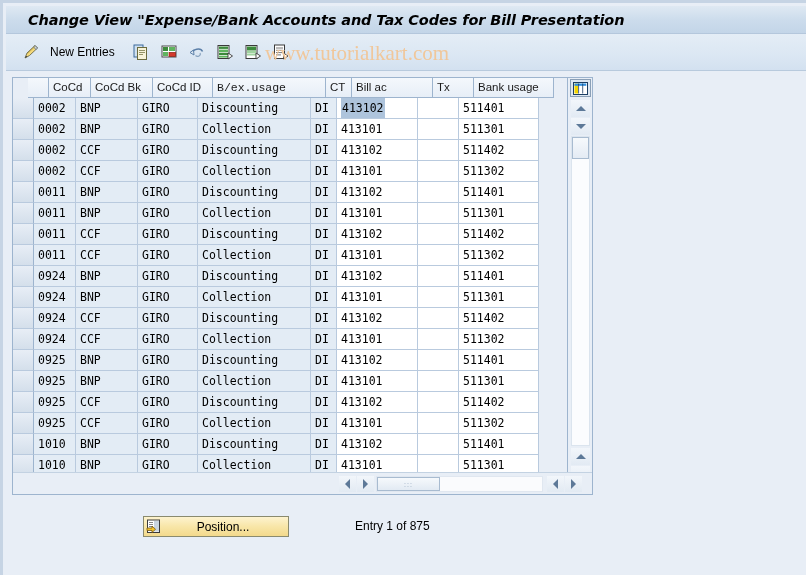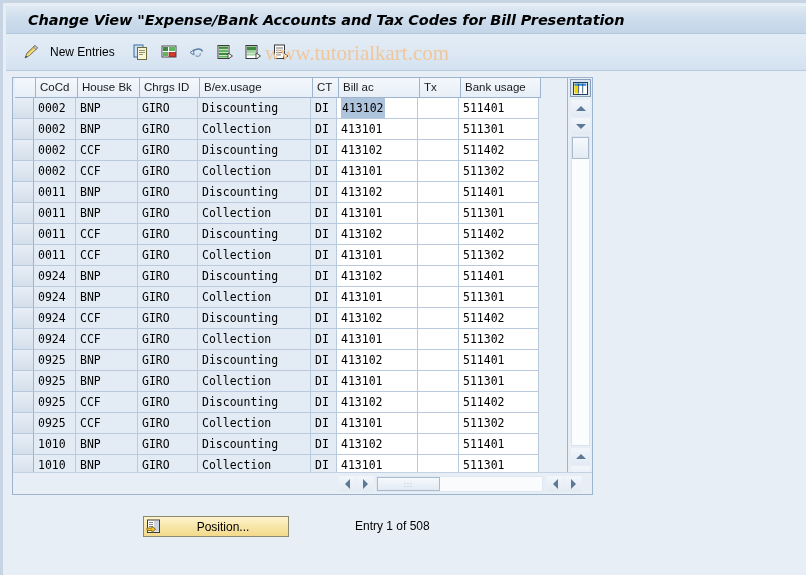--- a/index.html
+++ b/index.html
@@ -59,21 +59,21 @@
     pointer-events:none;
   }
   
   #tablewrap{
     position:absolute;left:9px;top:74px;width:581px;height:418px;
     background:#e8eef6;
     border:1px solid #9db4ce;
     box-sizing:border-box;
   }
   #gridhead{
-    position:absolute;left:2px;top:0;height:20px;width:579px;
+    position:absolute;left:15px;top:0;height:20px;width:579px;
     display:flex;box-sizing:border-box;
   }
   .hcell{
     background:linear-gradient(to bottom,#f4f8fc 0%,#e7eef7 100%);
     border-right:1px solid #9db4ce;
     border-bottom:1px solid #9db4ce;
     box-sizing:border-box;
     font-size:11.5px;color:#1a1a1a;
     padding-left:4px;line-height:19px;
     overflow:hidden;white-space:nowrap;
@@ -258,23 +258,23 @@
     </span>
   </div>
 
   <div id="watermark">www.tutorialkart.com</div>
 
   <div id="tablewrap">
 
     <div id="gridhead">
         <div class="hcell sel"></div>
         <div class="hcell" style="width: 42px;">CoCd</div>
-        <div class="hcell" style="width: 62px;">House Bk</div>
-        <div class="hcell" style="width: 60px;">Chrgs ID</div>
-        <div class="hcell" style="width: 113px;">B/ex.usage</div>
+        <div class="hcell" style="width: 62px;">CoCd Bk</div>
+        <div class="hcell" style="width: 60px;">CoCd ID</div>
+        <div class="hcell" style="width: 113px; font-family: Liberation Mono, monospace;">B/ex.usage</div>
         <div class="hcell" style="width: 26px;">CT</div>
         <div class="hcell" style="width: 81px;">Bill ac</div>
         <div class="hcell" style="width: 41px;">Tx</div>
         <div class="hcell" style="width: 80px;">Bank usage</div>
       </div>
 
     <div id="gridbody">
         <div class="row">
           <div class="cell selbox"></div>
           <div class="cell" style="width: 42px;">0002</div>
@@ -529,15 +529,15 @@
       <svg width="15" height="15" viewBox="0 0 15 15">
         <rect x="1.5" y="1" width="12" height="12.5" fill="#ffffff" stroke="#3a3a3a" stroke-width="1"></rect>
         <rect x="8" y="2" width="5" height="10.5" fill="#c9d4e0"></rect>
         <path d="M3 3.5h4M3 5.5h4M3 7.5h4" stroke="#6a6a6a" stroke-width=".8"></path>
         <path d="M1 9 L6 9 L6 7 L9.5 10.3 L6 13.5 L6 11.5 L1 11.5 Z" fill="#f2c02a" stroke="#7a5a10" stroke-width=".8"></path>
       </svg>
     </span>
     <span class="blab">Position...</span>
   </div>
 
-  <div id="entrytxt">Entry 1 of 508</div>
+  <div id="entrytxt">Entry 1 of 875</div>
 
 </div>
 
 </body></html>

